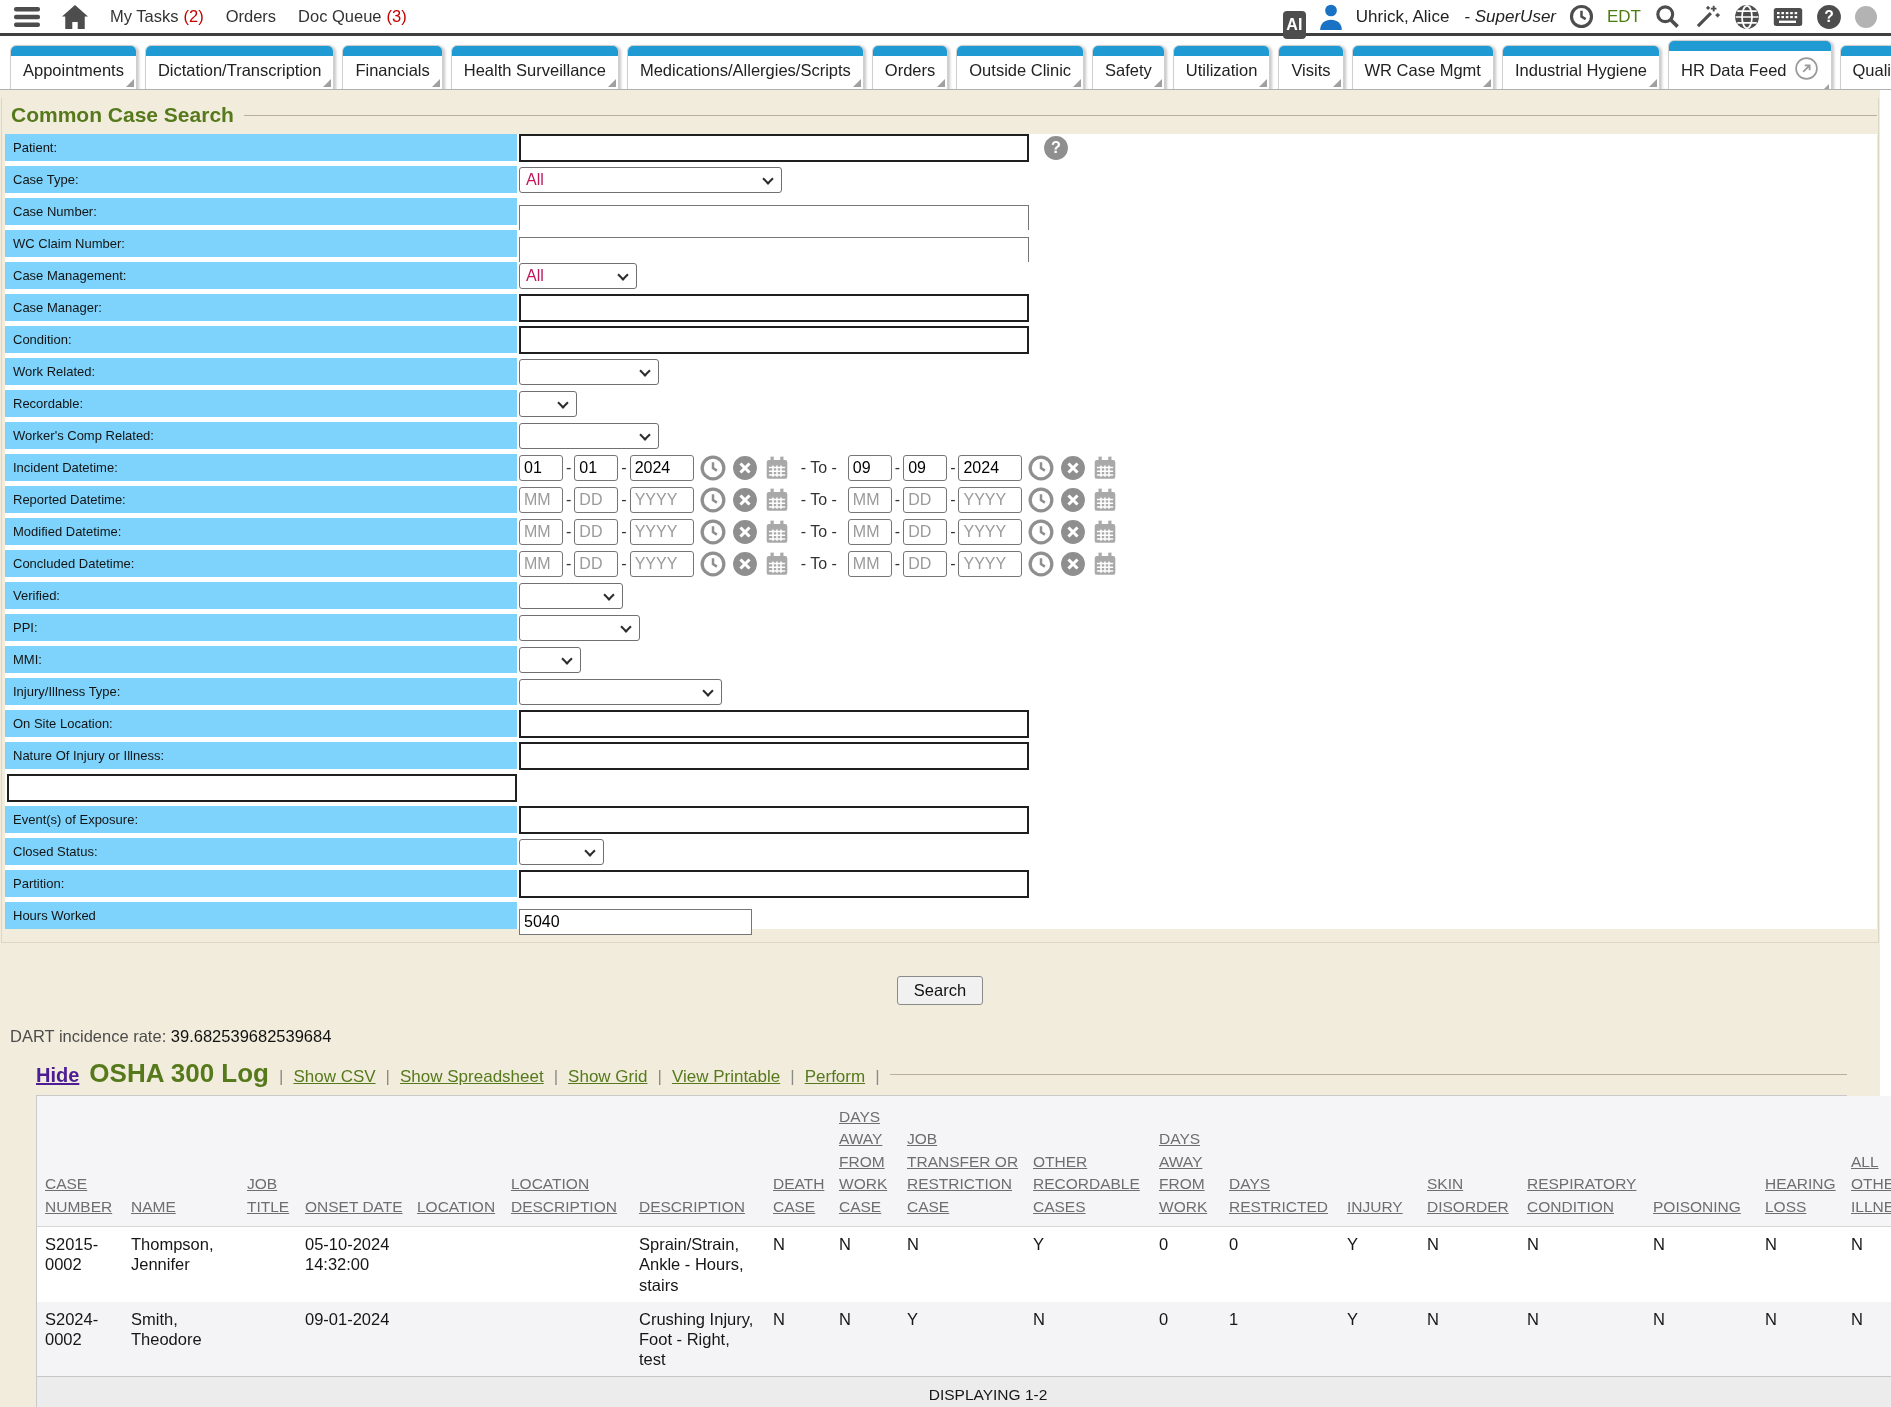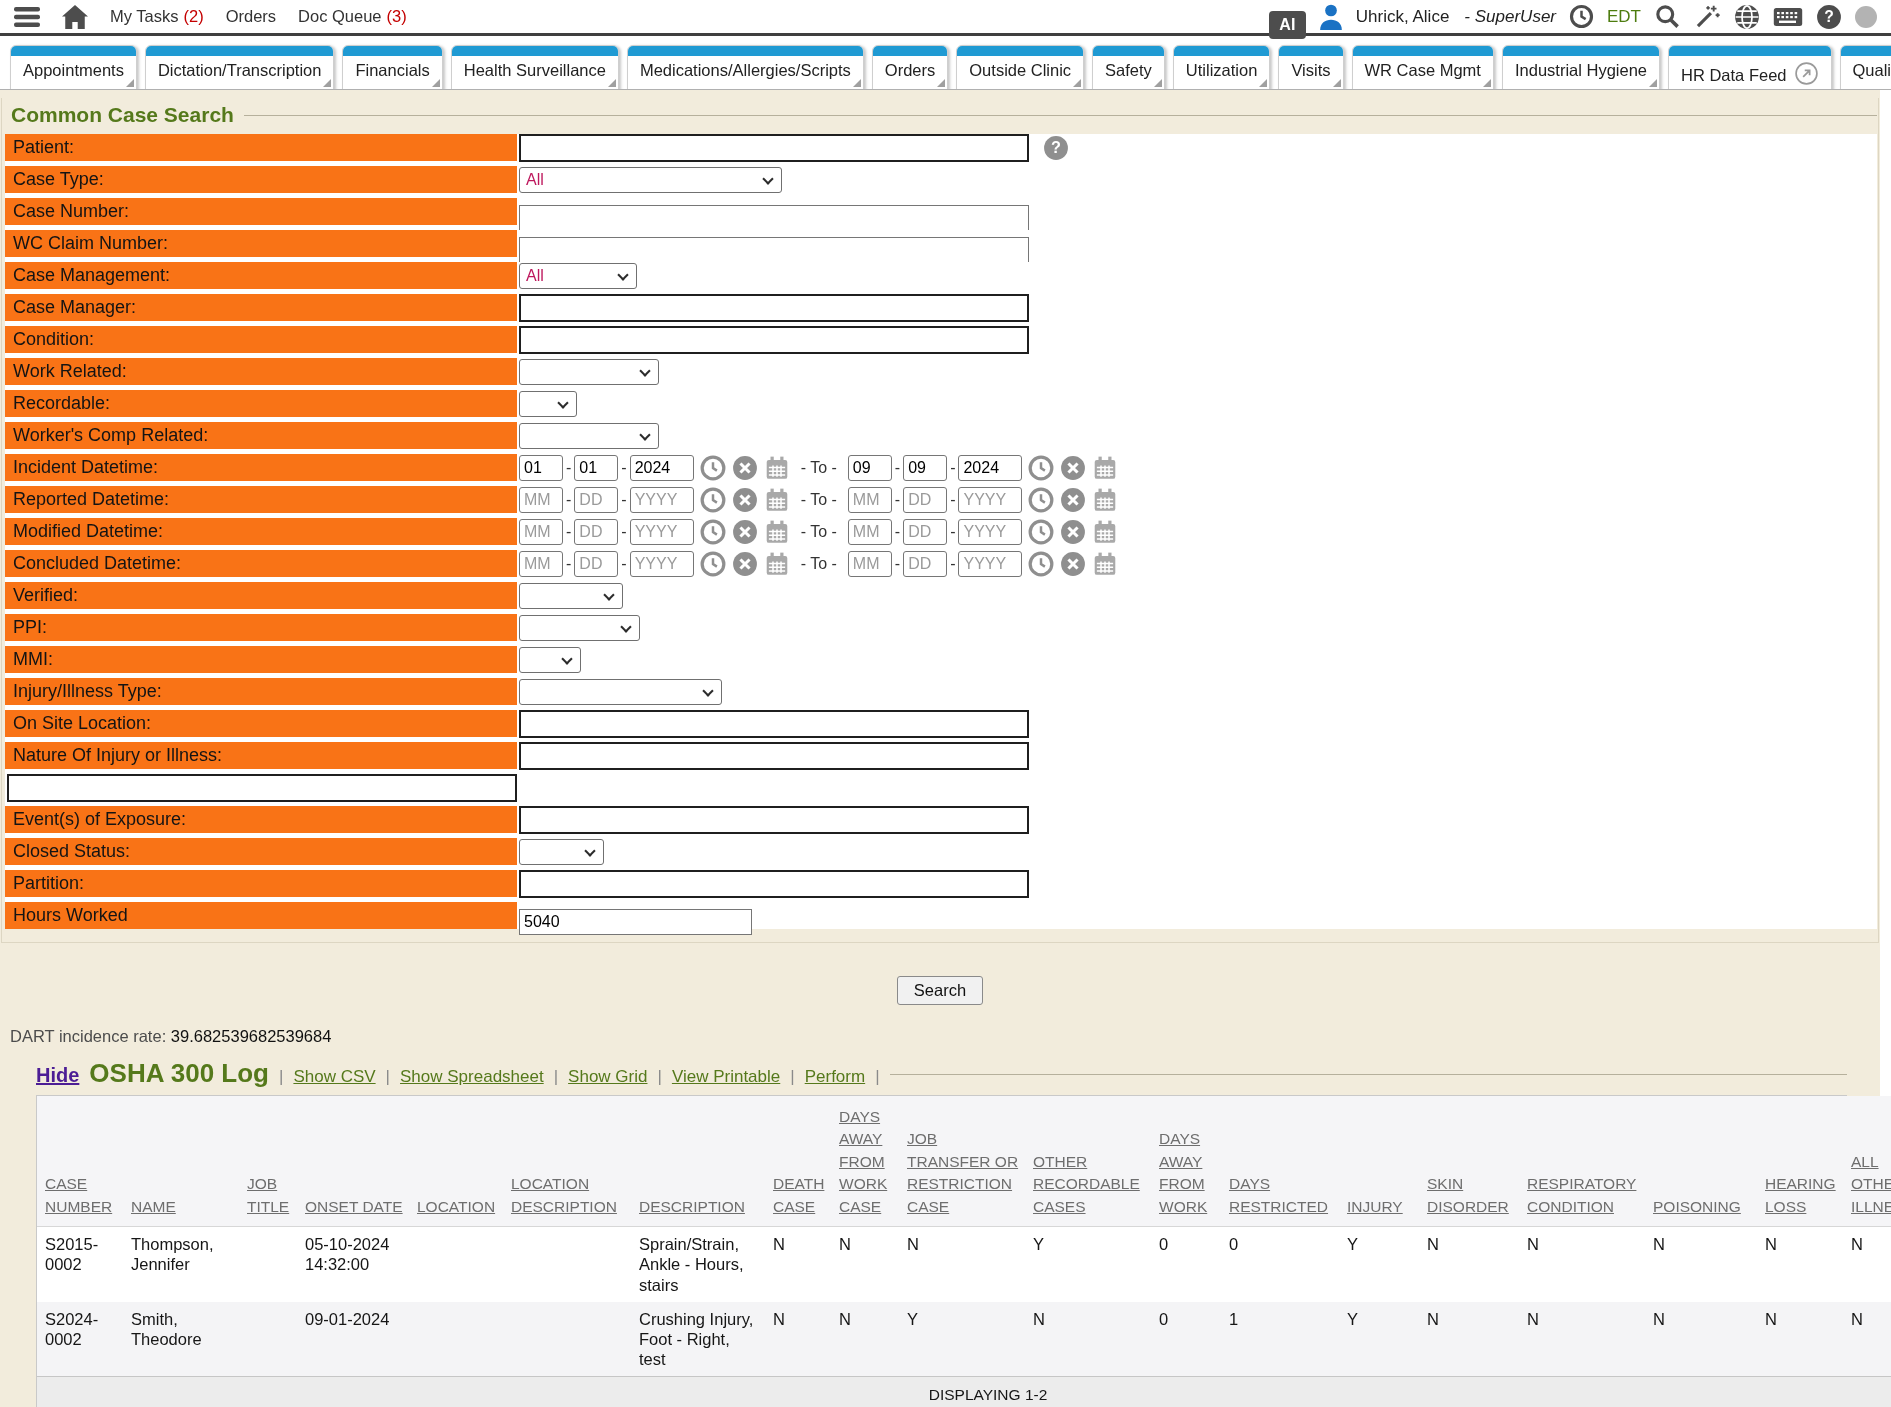--- a/index.html
+++ b/index.html
@@ -9,42 +9,42 @@
     background:#fff;
     font-family:"Liberation Sans", sans-serif;
     color:#1a1a1a;
   }
   
   .topbar{height:36px;background:#fff;border-bottom:3px solid #3f3f3f;display:flex;align-items:center;padding:0 14px;}
   .tb-left{display:flex;align-items:center;gap:22px;}
   .tb-link{font-size:16.5px;color:#333;cursor:pointer;display:flex;gap:5px;align-items:center;}
   .tb-count{color:#c40000;}
   .tb-right{margin-left:auto;display:flex;align-items:center;gap:13px;}
-  .ai-badge{width:37px;height:28px;background:#4d4d4d;border-radius:4px;color:#fff;font-weight:bold;font-size:16px;display:flex;align-items:center;justify-content:center;margin-top:17px;}
+  .ai-badge{width:23px;height:28px;background:#4d4d4d;border-radius:4px;color:#fff;font-weight:bold;font-size:16px;display:flex;align-items:center;justify-content:center;margin-top:17px;}
   .username{font-size:17px;color:#222;}
   .userrole{font-size:17px;font-style:italic;color:#222;margin-left:2px;}
   .tz{font-size:17px;color:#4d7c0f;}
   .icon{display:inline-flex;align-items:center;justify-content:center;}
   .gray-dot{width:22px;height:22px;border-radius:50%;background:#b3b3b3;}
   
-  .tabbar{background:#fff;border-bottom:1px solid #b0b0b0;padding:9px 0 0 10px;display:flex;align-items:flex-start;height:54px;white-space:nowrap;overflow:hidden;gap:8px;}
+  .tabbar{background:#fff;border-bottom:1px solid #b0b0b0;padding:9px 0 0 10px;display:flex;align-items:center;height:54px;white-space:nowrap;overflow:hidden;gap:8px;}
   .tab{position:relative;background:#fff;border:1px solid #cfcfcf;border-radius:6px 6px 0 0;box-shadow:2px 1px 3px rgba(0,0,0,.22);flex:0 0 auto;cursor:pointer;}
   .tab-stripe{height:10px;background:#1f9ad3;border-radius:5px 5px 0 0;}
   .tab-body{display:flex;align-items:center;padding:5px 12px 9px;gap:7px;}
   .tab-label{font-size:16.5px;color:#222;}
   .tab::after{content:'';position:absolute;right:2px;bottom:2px;width:0;height:0;border-left:8px solid transparent;border-bottom:8px solid #a0a0a0;}
   
   .content{background:#f2ecdc;margin-right:11px;padding:6px 0 20px 0;min-height:1310px;}
   .fieldset{border:1px solid #ddd6c2;border-top:none;margin:2px 1px 0 1px;padding:0 1px 8px 1px;}
   .legendrow{display:flex;align-items:center;padding:5px 0 7px 8px;}
   .legendtext{color:#55791b;font-weight:bold;font-size:21px;}
   .legendrule{flex:1;border-top:1px solid #b6b09c;margin-left:10px;}
   .formrows{margin:0 0 0 2px;background:#fff;}
   .frow{display:flex;align-items:stretch;margin-bottom:5px;height:27px;}
-  .flabel{width:512px;background:#f97316;font-size:18px;color:#141414;display:flex;align-items:center;padding-left:8px;flex:0 0 auto;}
+  .flabel{width:512px;background:#7dd3fc;font-size:13px;color:#141414;display:flex;align-items:center;padding-left:8px;flex:0 0 auto;}
   .fctl{flex:1;background:#fff;display:flex;align-items:center;padding-left:2px;gap:6px;}
   .tinp{height:26px;font-size:16px;font-family:inherit;padding:0 4px;background:#fff;}
   .tinp.dark{border:2px solid #1f1f1f;height:28px;}
   .tinp.plain{border:1px solid #767676;margin-top:12px;}
   .sel{position:relative;height:26px;border:1px solid #707070;border-radius:3px;background:#fff;display:flex;align-items:center;cursor:pointer;}
   .selval{font-size:16px;padding-left:6px;color:#be185d;}
   .chev{position:absolute;right:9px;top:7px;width:8px;height:8px;border-right:2.4px solid #2c2c2c;border-bottom:2.4px solid #2c2c2c;transform:rotate(45deg);}
   .dinp{height:26px;border:1px solid #767676;border-radius:3px;font-size:16px;font-family:inherit;padding:0 4px;}
   .dinp::placeholder{color:#9a9a9a;}
   .dash{color:#333;margin:0 -3px;font-size:16px;}

